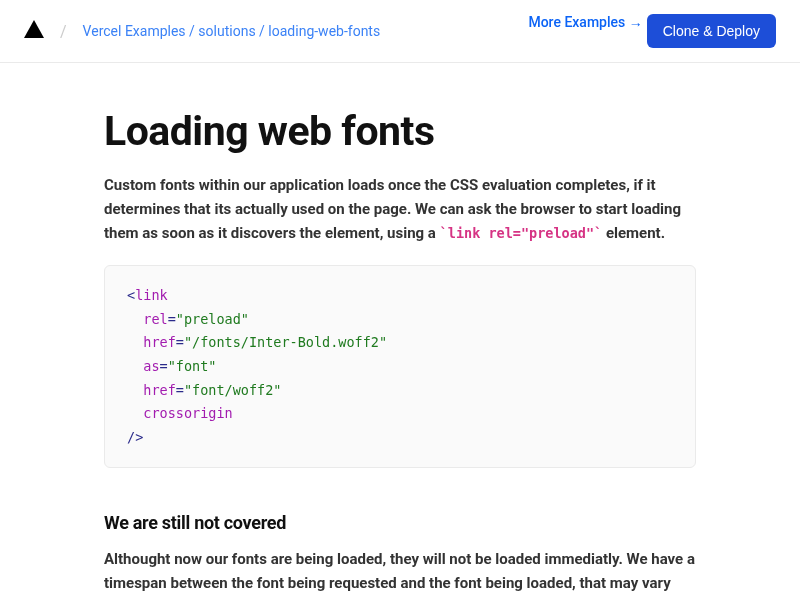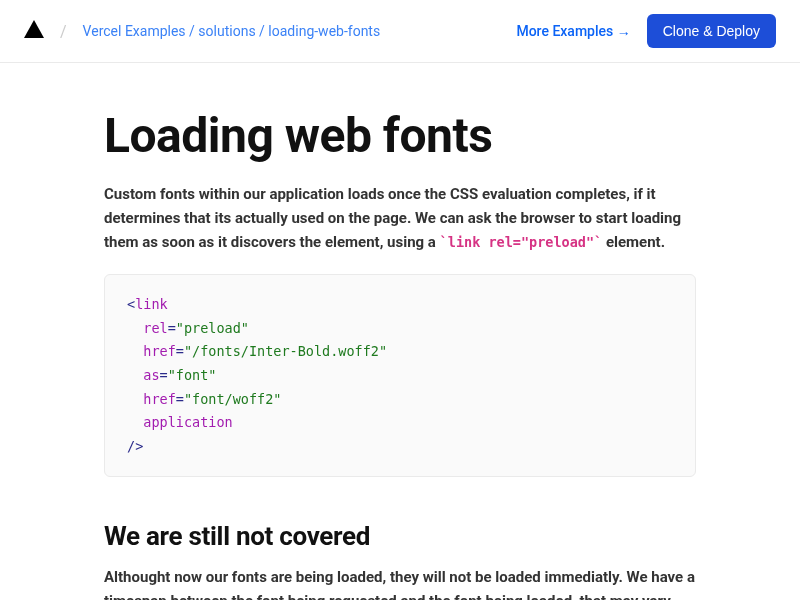--- a/index.html
+++ b/index.html
@@ -1,26 +1,26 @@
 <!DOCTYPE html>
 <html><head>
   <meta charset="utf-8">
   <style>
     * { margin: 0; padding: 0; box-sizing: border-box; }
     body { font-family: -apple-system, BlinkMacSystemFont, "Segoe UI", Roboto, Helvetica, Arial, sans-serif; color: #111; background: #fff; }
     .header { display: flex; align-items: center; justify-content: space-between; padding: 14px 24px; border-bottom: 1px solid #eaeaea; }
     .header-left { display: flex; align-items: center; gap: 14px; }
     .breadcrumb { color: #3b82f6; font-size: 14px; }
     .slash { color: #ccc; margin: 0 2px; }
-    .header-right { display: flex; align-items: center; gap: 16px; }
+    .header-right { display: flex; align-items: flex-start; gap: 4px; }
     .more-link { color: #0b63f6; font-size: 14px; font-weight: 500; text-decoration: none; }
     .deploy-btn { background: #1d4ed8; color: #fff; border: none; border-radius: 6px; padding: 9px 16px; font-size: 14px; font-weight: 500; cursor: pointer; }
     .container { max-width: 640px; margin: 0 auto; padding: 44px 24px 24px; }
-    h1 { font-size: 48px; font-weight: 700; letter-spacing: -0.5px; margin-bottom: 18px; }
-    h2 { font-size: 26px; font-weight: 700; letter-spacing: -0.3px; margin-top: 44px; margin-bottom: 14px; }
+    h1 { font-size: 41px; font-weight: 700; letter-spacing: -0.5px; margin-bottom: 18px; }
+    h2 { font-size: 18px; font-weight: 700; letter-spacing: -0.3px; margin-top: 44px; margin-bottom: 14px; }
     p { font-size: 15px; line-height: 1.6; color: #333; margin-bottom: 14px; font-weight: bold; }
     .inline-code { font-family: Menlo, Monaco, Consolas, monospace; font-size: 13.5px; color: #d63384; }
     .inline-code::before, .inline-code::after { content: "\`"; }
     pre.code-block { background: #fafafa; border: 1px solid #eaeaea; border-radius: 6px; padding: 18px 22px; font-family: Menlo, Monaco, Consolas, monospace; font-size: 13.5px; line-height: 1.75; color: #333; margin: 20px 0 28px; white-space: pre; overflow-x: auto; }
     .tok-punct { color: #2a2a8a; }
     .tok-attr { color: #a21caf; }
     .tok-str { color: #1f7a1f; }
   </style>
 </head>
 <body>
@@ -54,20 +54,20 @@
     <span>Custom fonts within our application loads once the CSS evaluation completes, if it determines that its actually used on the page. We can ask the browser to start loading them as soon as it discovers the element, using a </span>
     <code class="inline-code">link rel="preload"</code>
     <span> element.</span>
   </p>
 
   <pre class="code-block"><span class="tok-punct">&lt;</span><span class="tok-attr">link</span>
   <span class="tok-attr">rel</span><span class="tok-punct">=</span><span class="tok-str">"preload"</span>
   <span class="tok-attr">href</span><span class="tok-punct">=</span><span class="tok-str">"/fonts/Inter-Bold.woff2"</span>
   <span class="tok-attr">as</span><span class="tok-punct">=</span><span class="tok-str">"font"</span>
   <span class="tok-attr">href</span><span class="tok-punct">=</span><span class="tok-str">"font/woff2"</span>
-  <span class="tok-attr">application</span>
+  <span class="tok-attr">crossorigin</span>
 <span class="tok-punct">/&gt;</span></pre>
 
   <h2>We are still not covered</h2>
 
   <p>Althought now our fonts are being loaded, they will not be loaded immediatly. We have a timespan between the font being requested and the font being loaded, that may vary depending on the size of the fonts, the network speed and more.</p>
 
 </div>
 
 </body></html>

